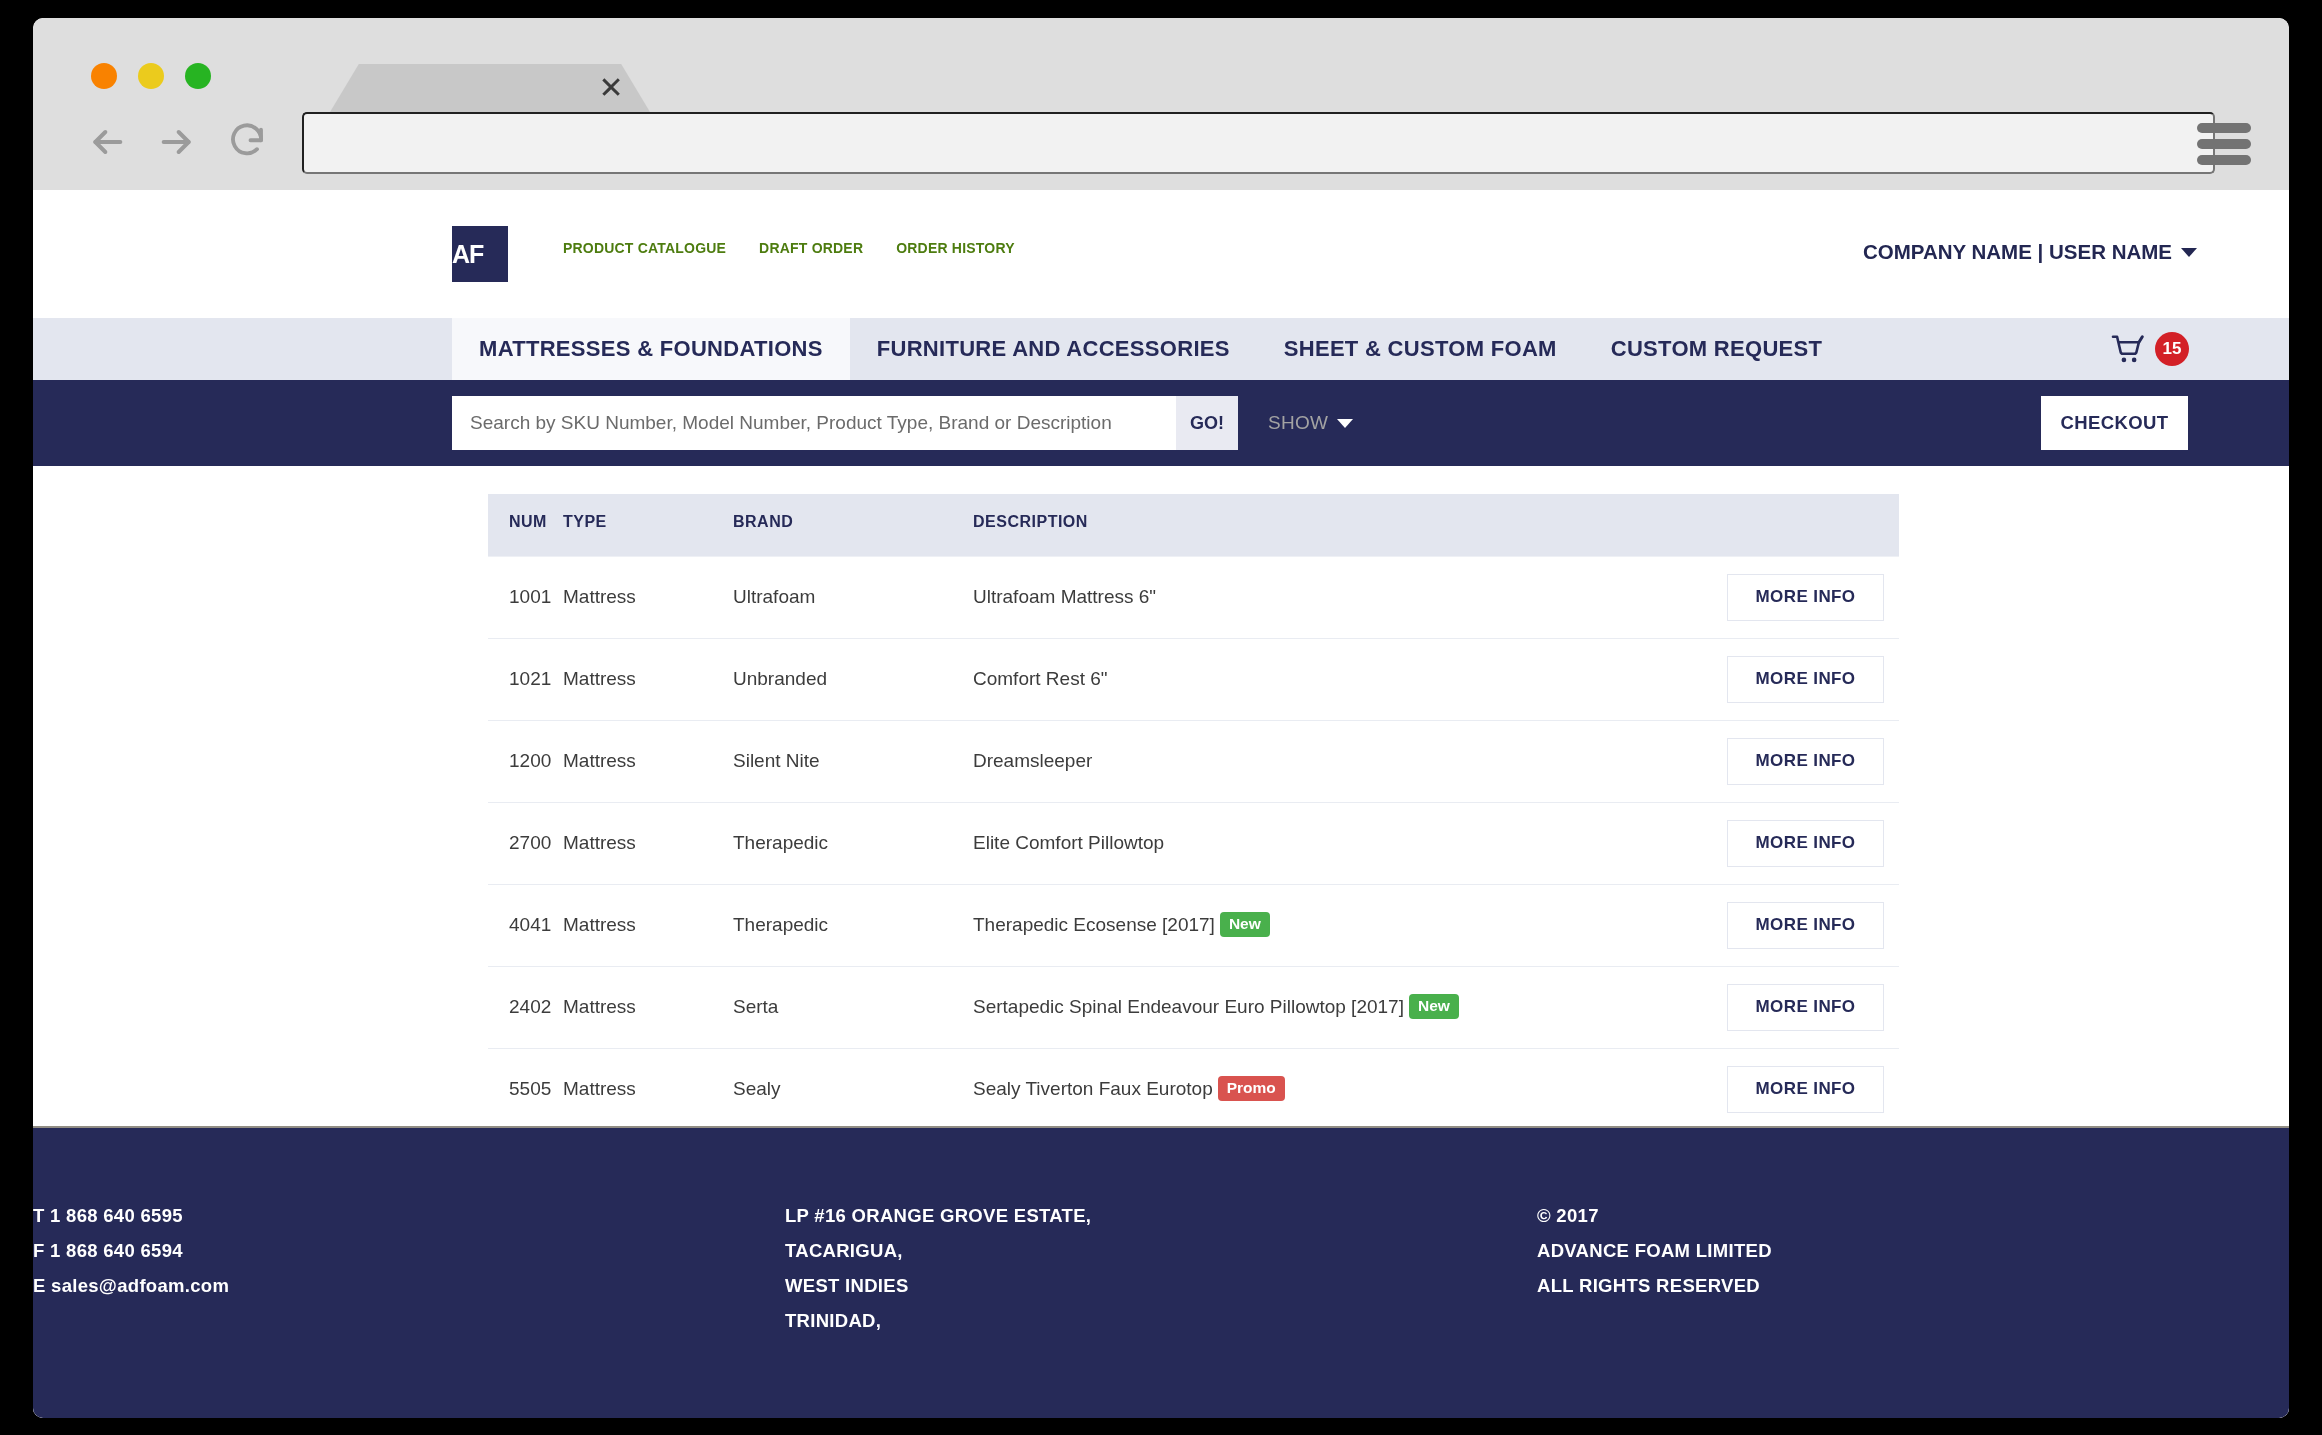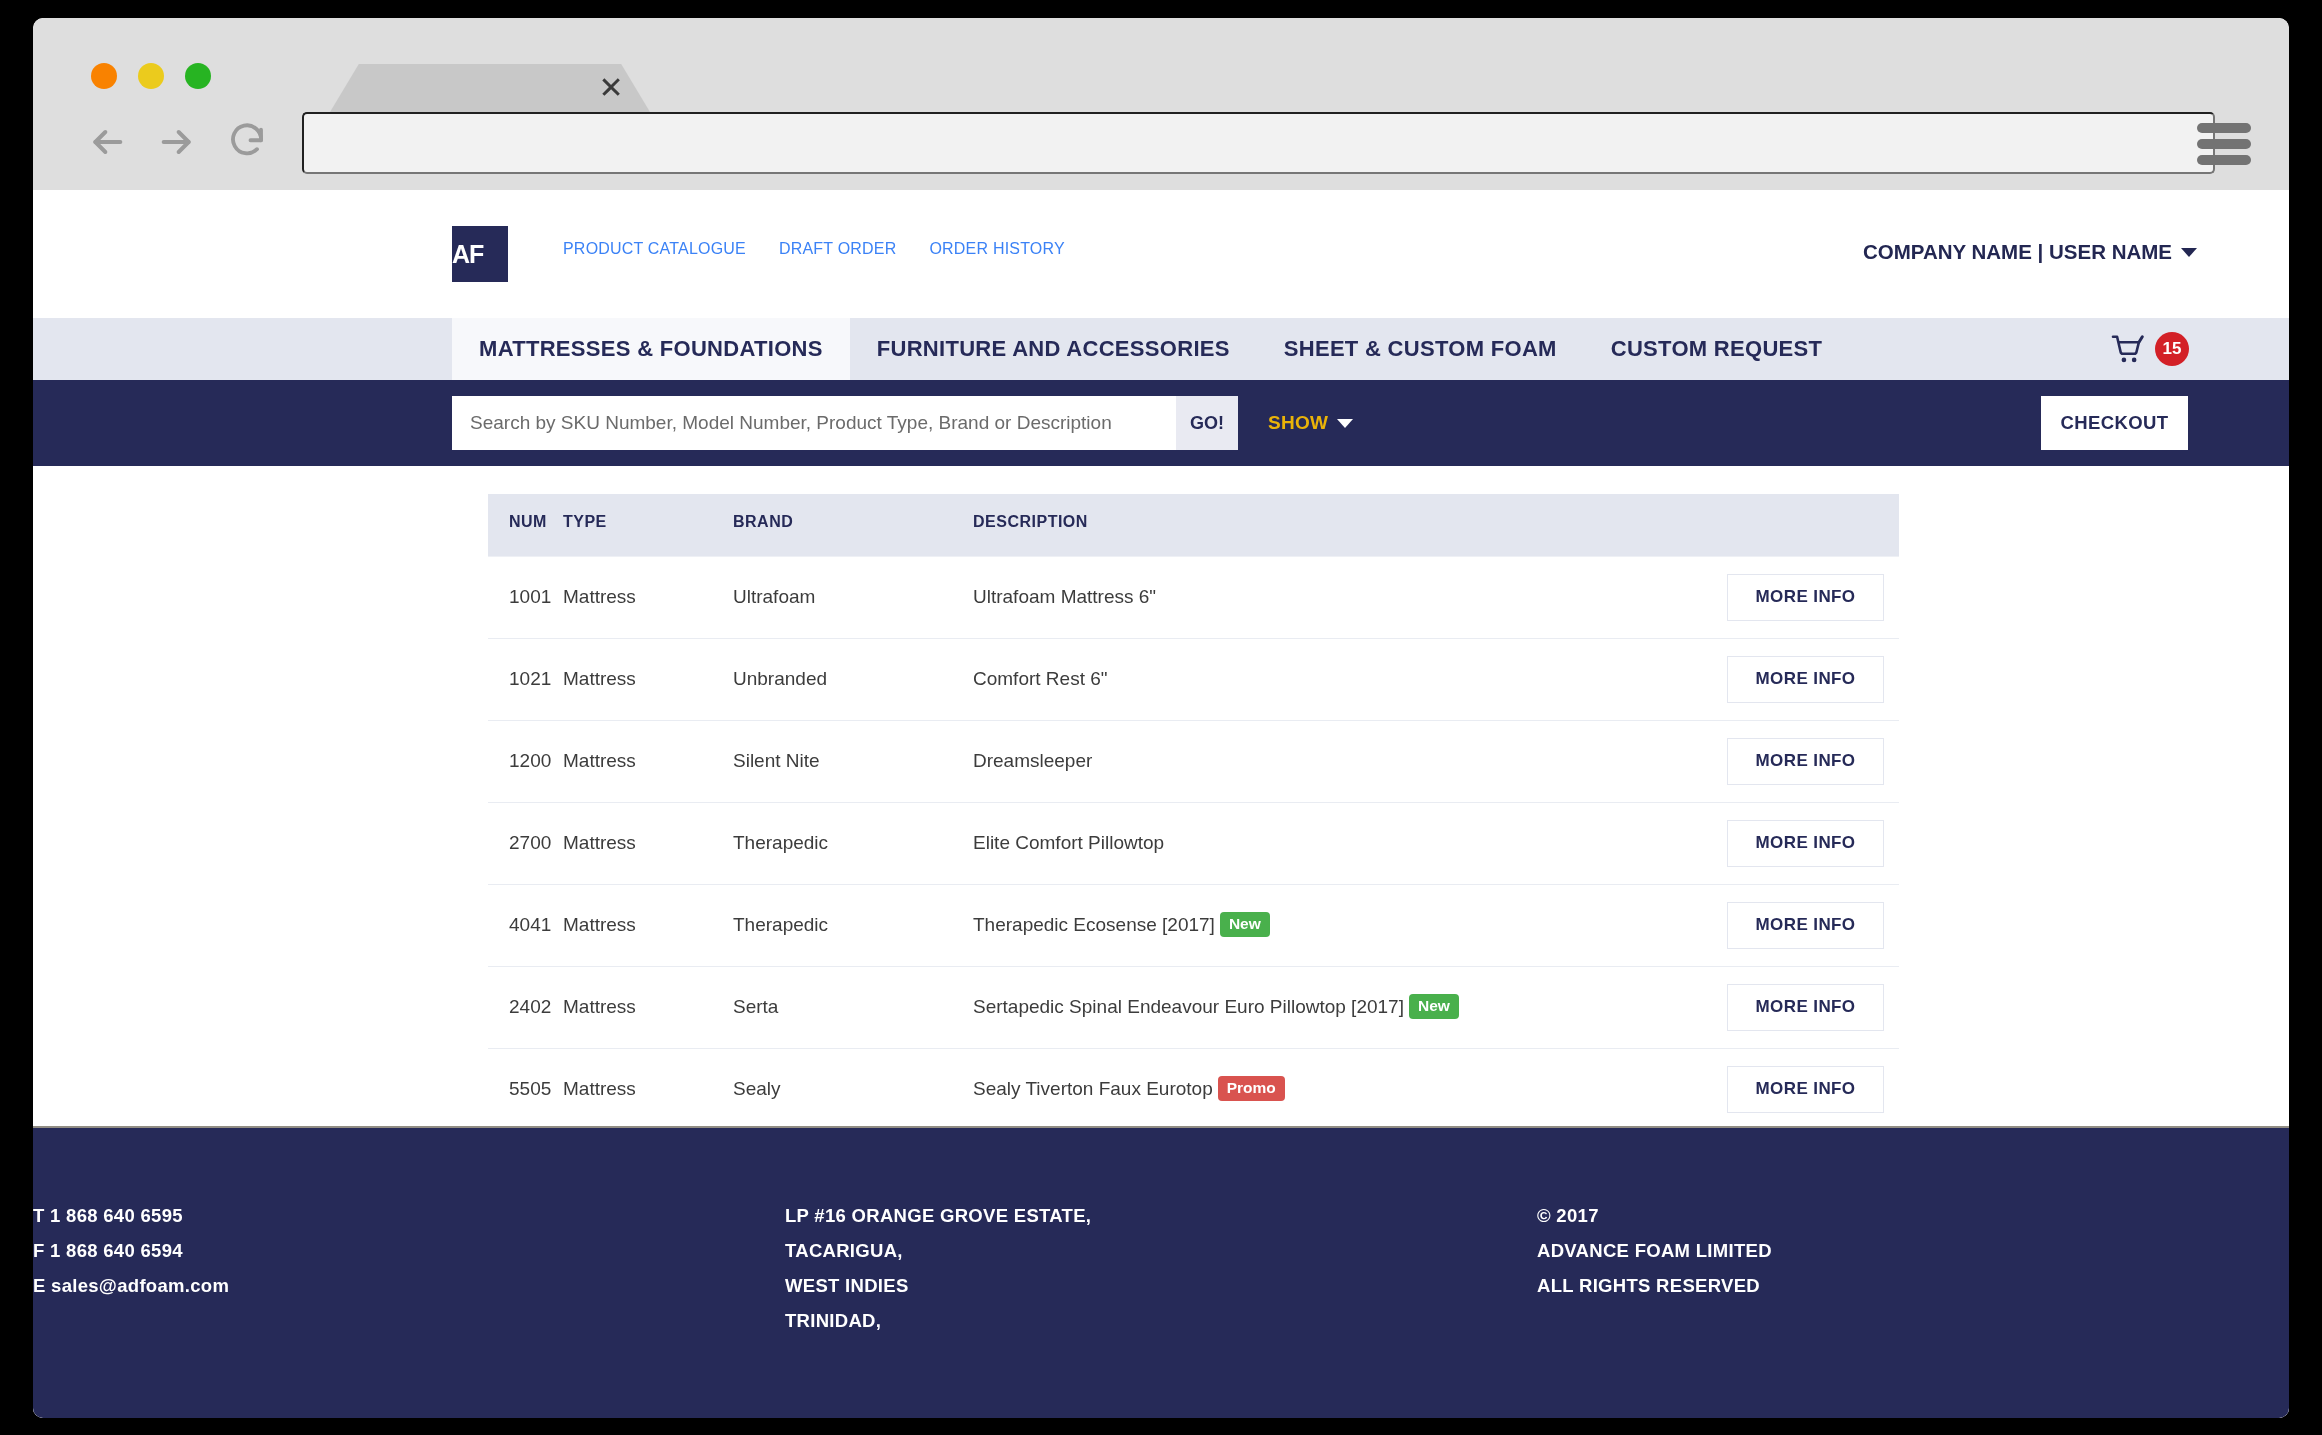--- a/index.html
+++ b/index.html
@@ -87,21 +87,21 @@
     width: 56px; height: 56px;
     background: #262a58;
     display: flex; align-items: center; justify-content: flex-start;
   }
   .logo-text { color: #fff; font-weight: 700; font-size: 25px; letter-spacing: -1px; font-family: "Liberation Sans", sans-serif; }
   .main-nav {
     position: absolute; left: 530px; top: 50px;
     display: flex; gap: 33px;
   }
   .main-nav a {
-    color: #3b82f6; font-size: 16px; font-weight: 400;
+    color: #4d7c0f; font-size: 14px; font-weight: 700;
     letter-spacing: 0.2px; text-decoration: none; white-space: nowrap;
   }
   .user-area {
     position: absolute; right: 92px; top: 50px;
     color: #232752; font-size: 20.5px; font-weight: 700;
     display: flex; align-items: center; gap: 9px; white-space: nowrap;
   }
   .caret-down {
     width: 0; height: 0;
     border-left: 8px solid transparent;
@@ -158,21 +158,21 @@
   }
   .search-input::placeholder { color: #6b6b6b; }
   .go-btn {
     width: 62px; background: #e9eaf2;
     border: none; cursor: pointer;
     color: #262a58; font-weight: 700; font-size: 18px;
     font-family: "Liberation Sans", sans-serif;
   }
   .show-btn {
     margin-left: 30px;
-    color: #eab308; font-weight: 700; font-size: 19px;
+    color: #a3a3a3; font-weight: 400; font-size: 19px;
     display: flex; align-items: center; gap: 9px;
     cursor: pointer; letter-spacing: 0.3px;
   }
   .caret-down-white {
     width: 0; height: 0;
     border-left: 8px solid transparent;
     border-right: 8px solid transparent;
     border-top: 9px solid #fff;
   }
   .checkout-btn {

